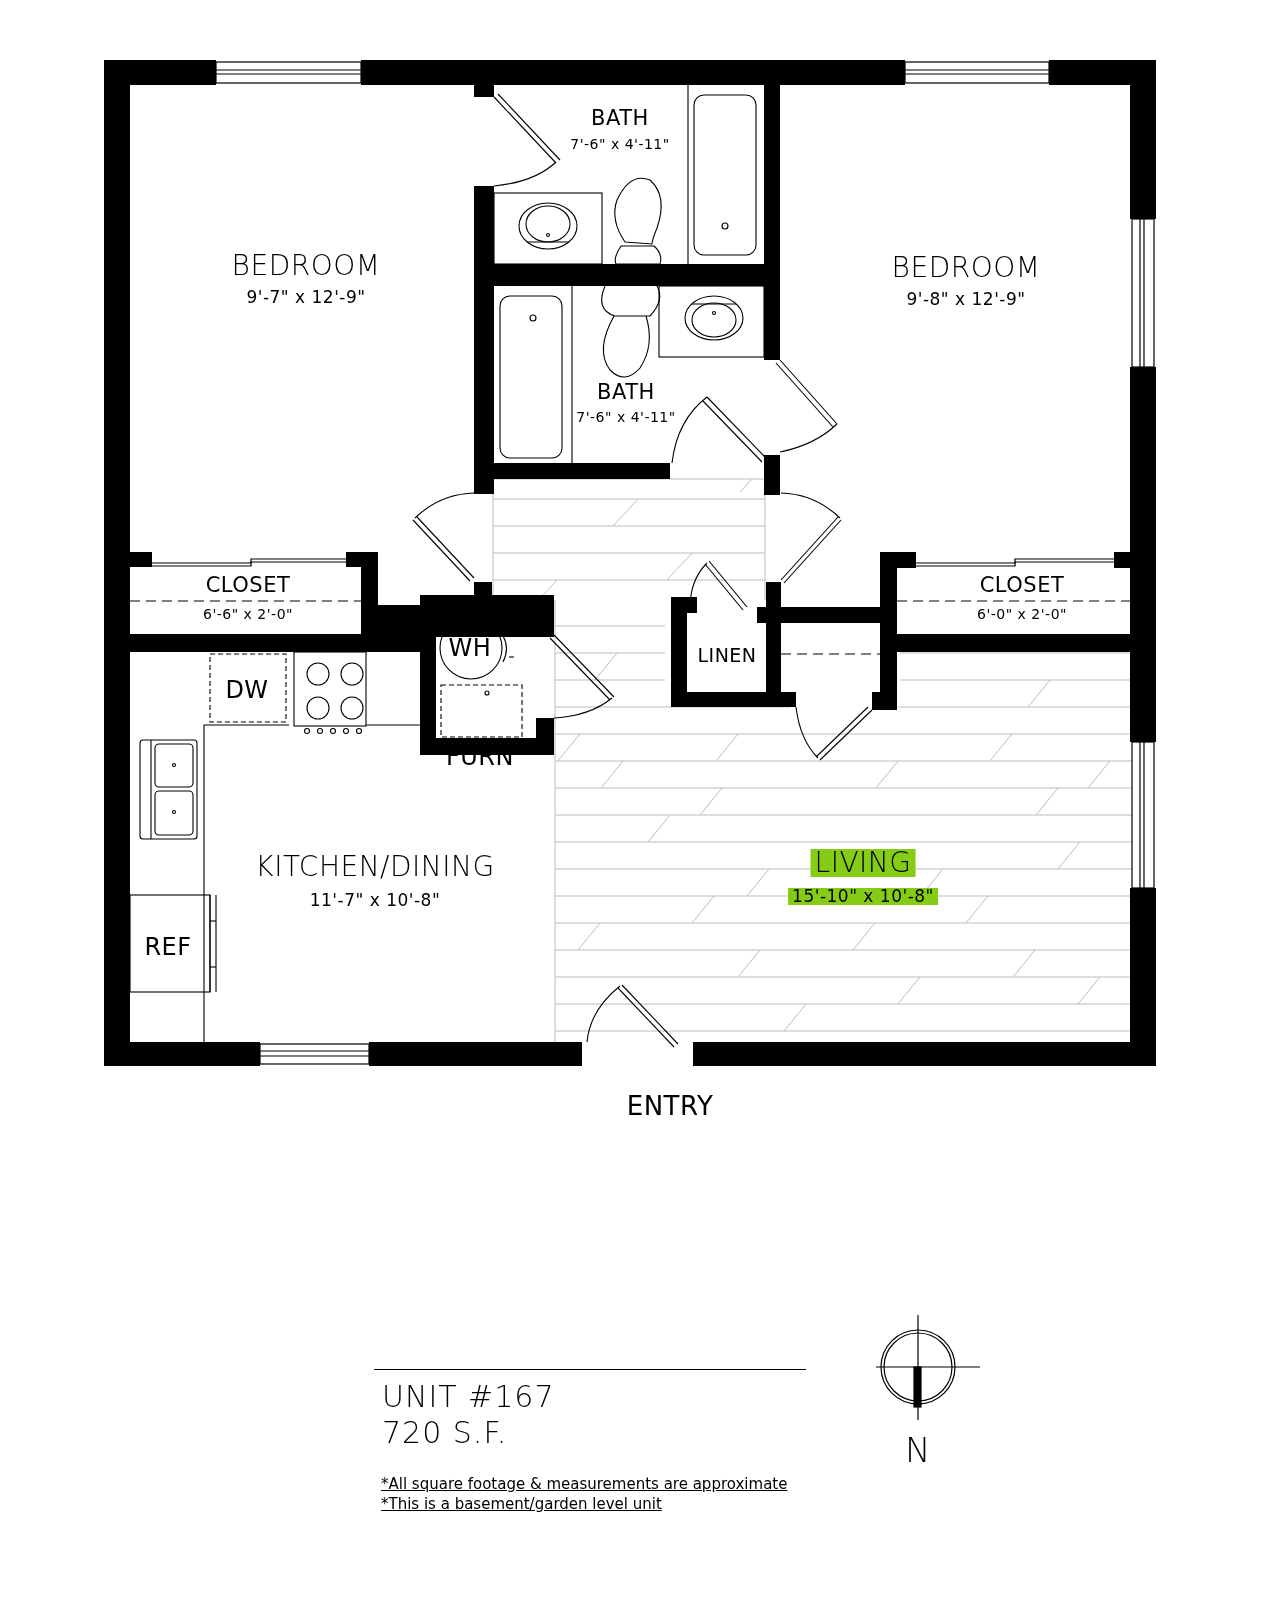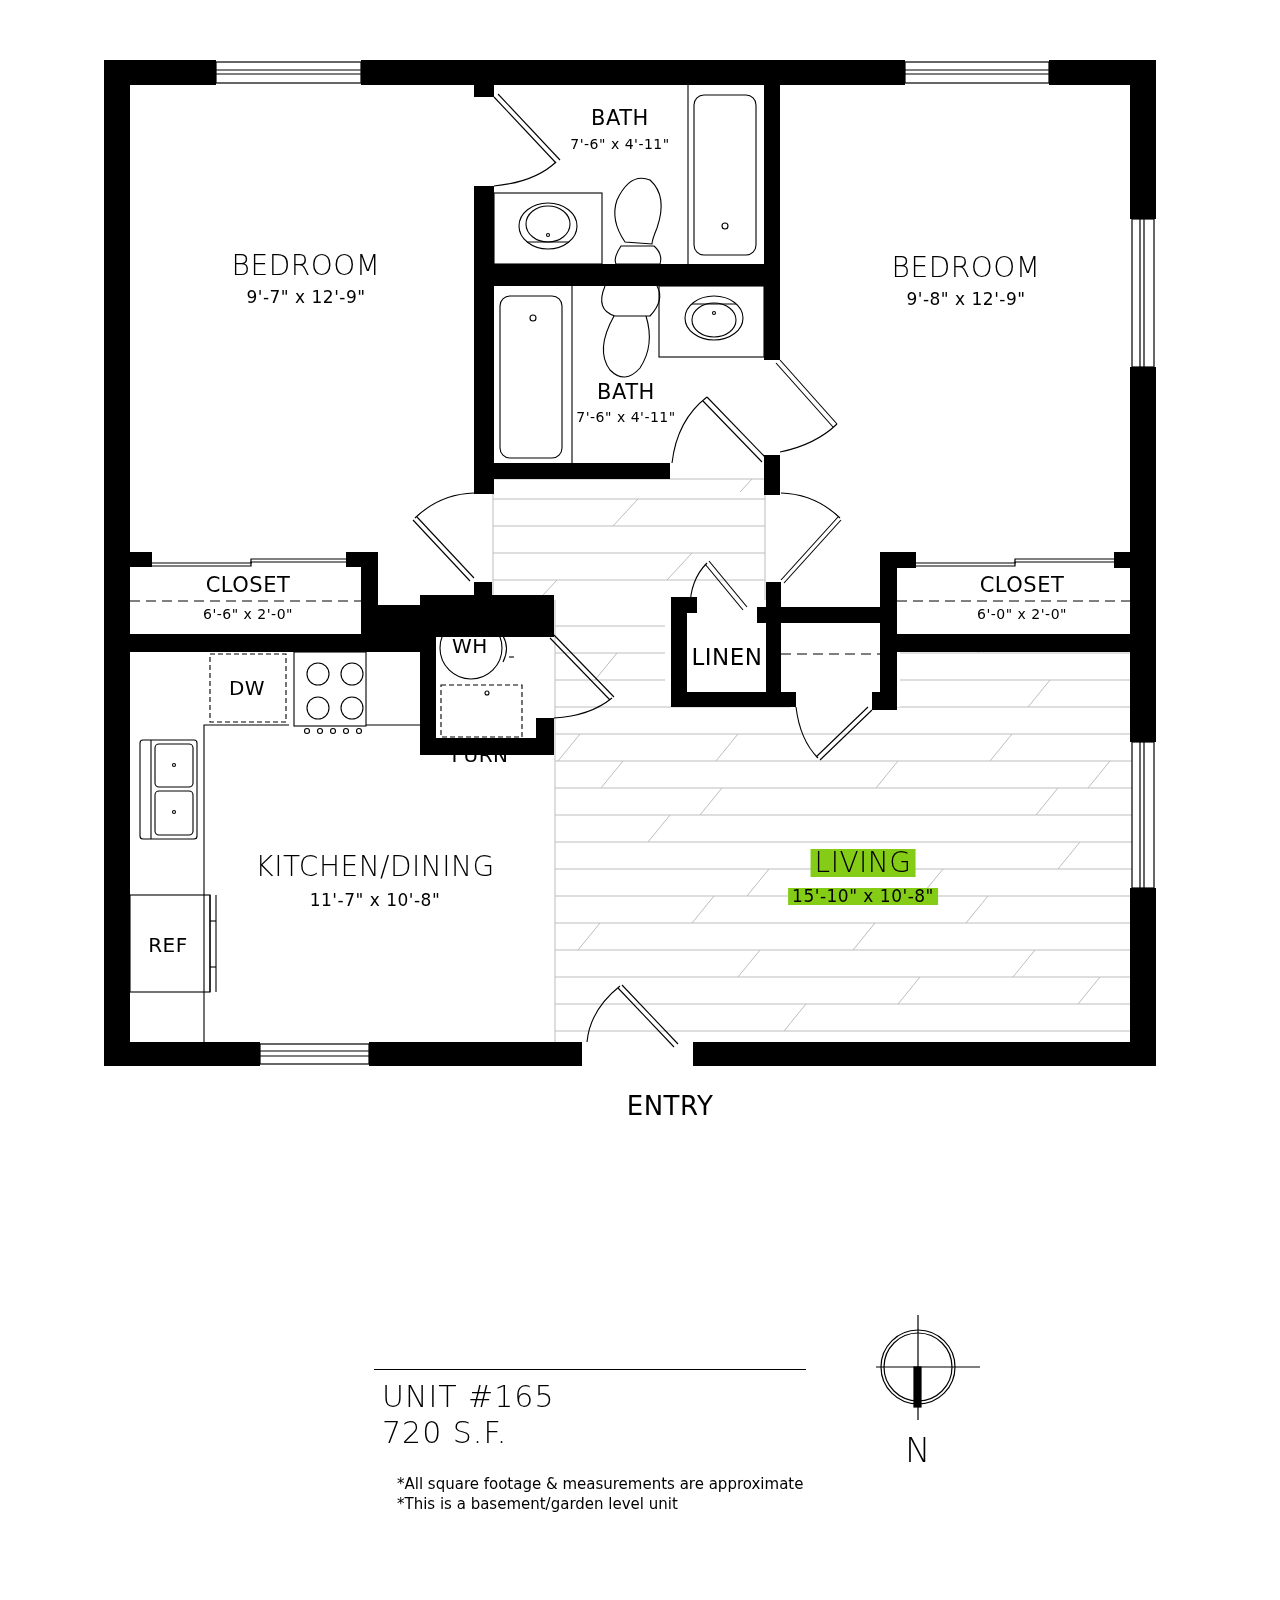--- a/index.html
+++ b/index.html
@@ -5,28 +5,28 @@
   html, body { margin: 0; padding: 0; background: #ffffff; }
   body { width: 1280px; height: 1600px; position: relative; overflow: hidden;
          font-family: "DejaVu Sans", "Liberation Sans", sans-serif; color: #000; }
   #plan { position: absolute; left: 0; top: 0; width: 1280px; height: 1600px; }
   .lbl { position: absolute; white-space: nowrap; text-align: right; transform: translateX(-50%);
          font-family: "DejaVu Sans", sans-serif; letter-spacing: 0.5px; line-height: 1; background: transparent; }
   .room-name { font-size: 28px; font-weight: 300; }
   .room-dim  { font-size: 17px; }
   .small-name { font-size: 21px; }
   .tiny-dim { font-size: 14px; }
-  .appl { font-size: 20px; }
-  .appl-sm { font-size: 23px; }
+  .appl { font-size: 24px; }
+  .appl-sm { font-size: 19px; }
   .bg-white { background: #84cc16; padding: 0 4px; }
   .title-block { position: absolute; left: 382px; top: 1293px; width: 420px; }
   .tb-line { font-size: 30px; line-height: 36px; letter-spacing: 1px; font-family: "DejaVu Sans", sans-serif; font-weight: 300; }
   .tb-rule { position: absolute; left: -8px; width: 432px; top: 76px; height: 0; border-top: 1.5px solid #000; }
   .tb-lower { position: absolute; left: 0; top: 86px; }
-  .notes { position: absolute; left: 397px; top: 1474px; font-size: 15px; line-height: 20px; font-family: "DejaVu Sans", sans-serif; }
+  .notes { position: absolute; left: 381px; top: 1474px; font-size: 15px; line-height: 20px; font-family: "DejaVu Sans", sans-serif; text-decoration: underline; }
   .north-n { position: absolute; left: 905px; top: 1430px; font-size: 34px; font-weight: 300; }
 </style>
 </head>
 <body>
 
 <svg id="plan" width="1280" height="1600" viewBox="0 0 1280 1600" xmlns="http://www.w3.org/2000/svg">
   <defs>
     <clipPath id="livingClip">
       <path d="M555 745 L555 1042 L1134 1042 L1134 652 L900 652 L900 707 L880 707 L880 710 L790 710 L790 697 L665 697 L665 600 L555 600 Z"></path>
     </clipPath>
@@ -324,21 +324,21 @@
 <div class="lbl appl" style="left:247px; top:678px;">DW</div>
 <div class="lbl appl" style="left:470px; top:636px;">WH</div>
 <div class="lbl appl" style="left:480px; top:701px;margin-top:44px;">FURN</div>
 <div class="lbl appl" style="left:168px; top:935px;">REF</div>
 
 <div class="lbl" style="left:634px; top:1093px; font-size:26px;margin-left:36px;">ENTRY</div>
 
 <div class="title-block">
   <div class="tb-rule"></div>
   <div class="tb-lower">
-    <div class="tb-line">UNIT #165</div>
+    <div class="tb-line">UNIT #167</div>
     <div class="tb-line">720 S.F.</div>
   </div>
 </div>
 
 <div class="notes">
   <div>*All square footage &amp; measurements are approximate</div>
   <div>*This is a basement/garden level unit</div>
 </div>
 
 <div class="north-n">N</div>

